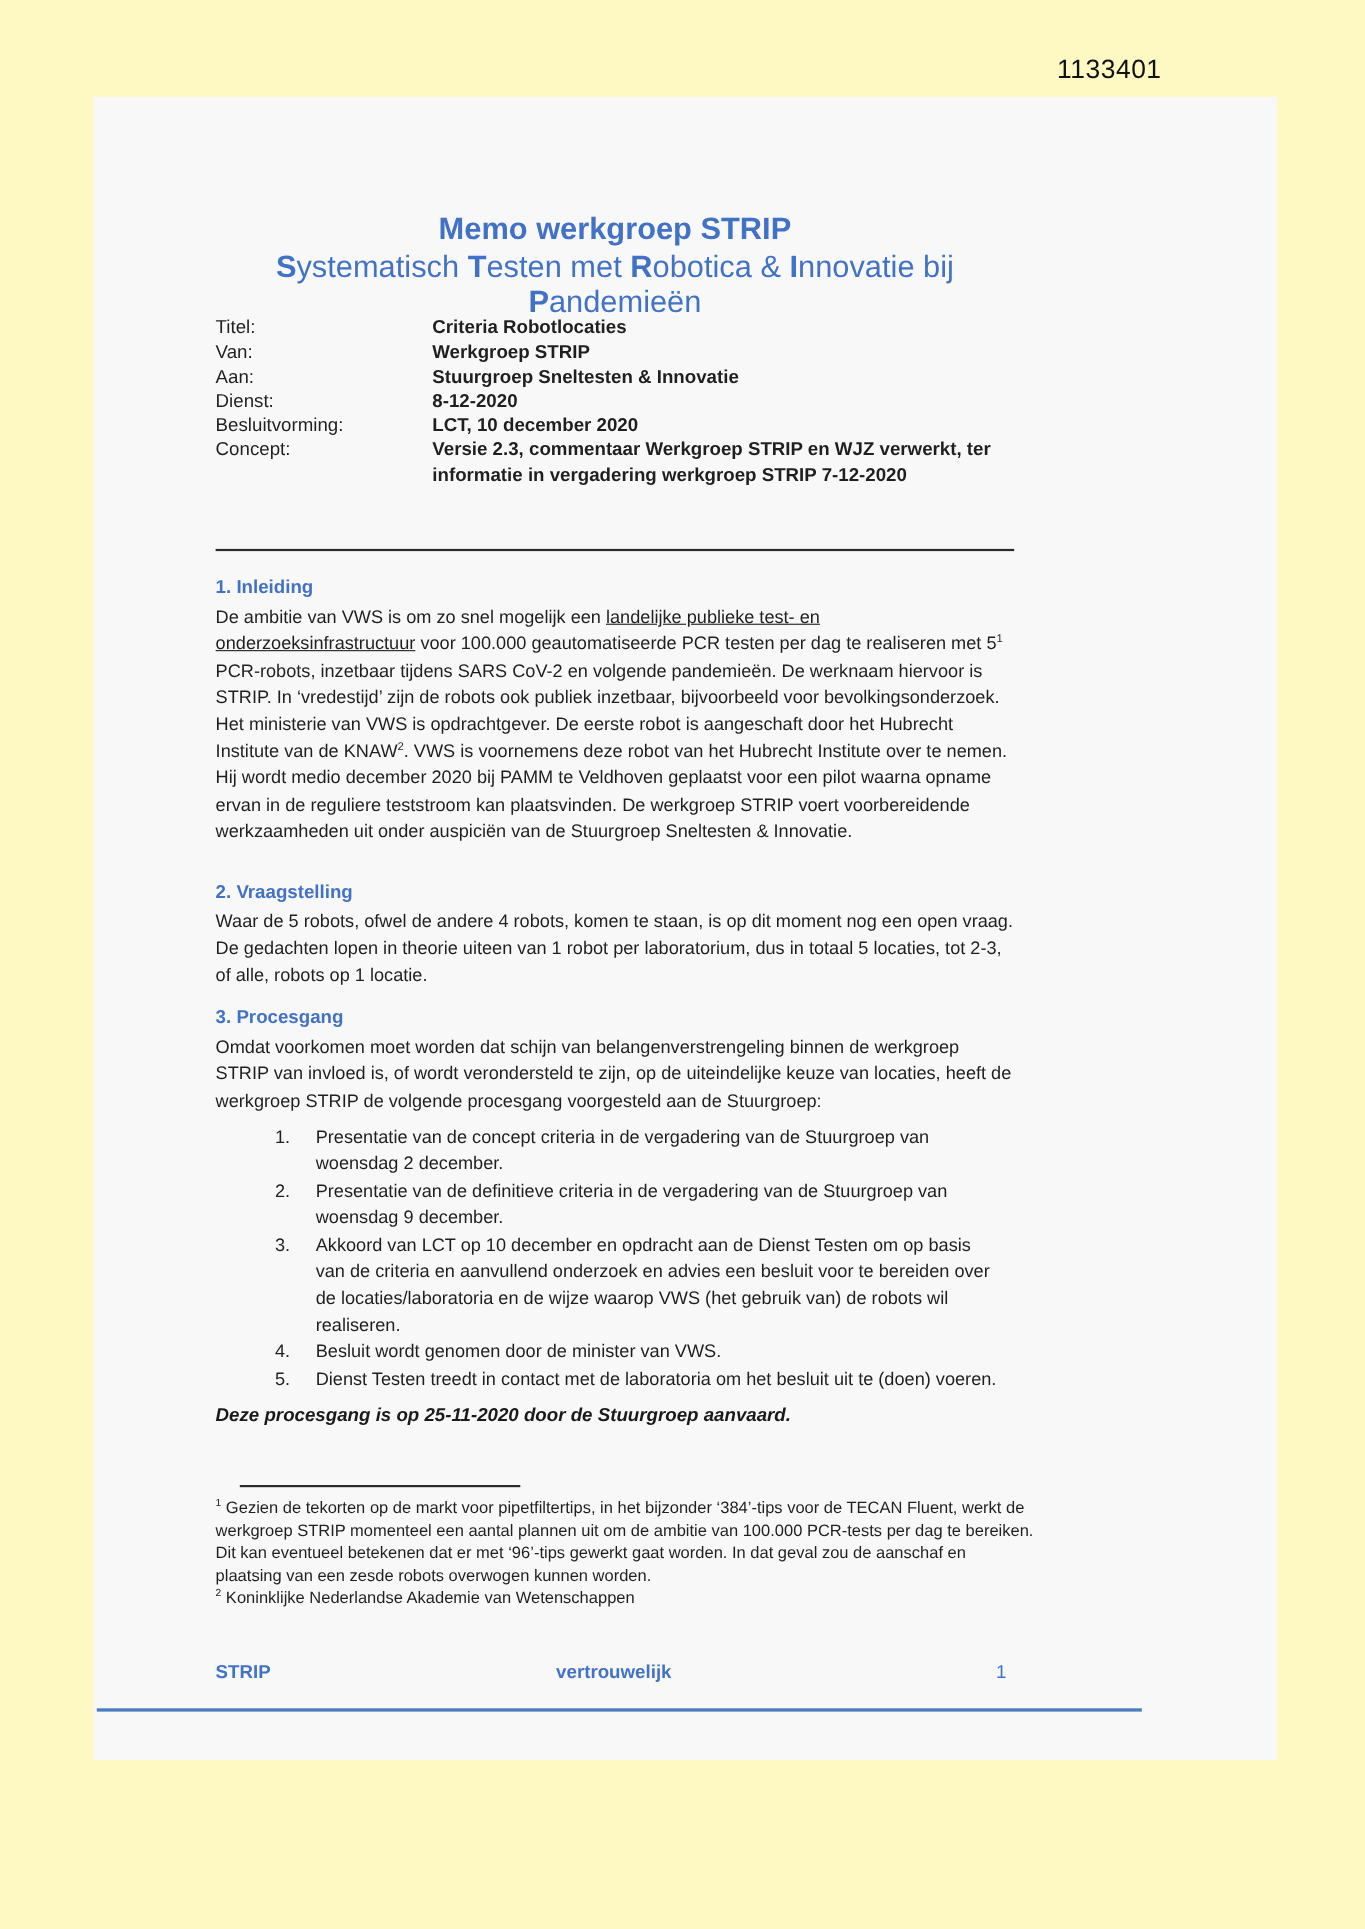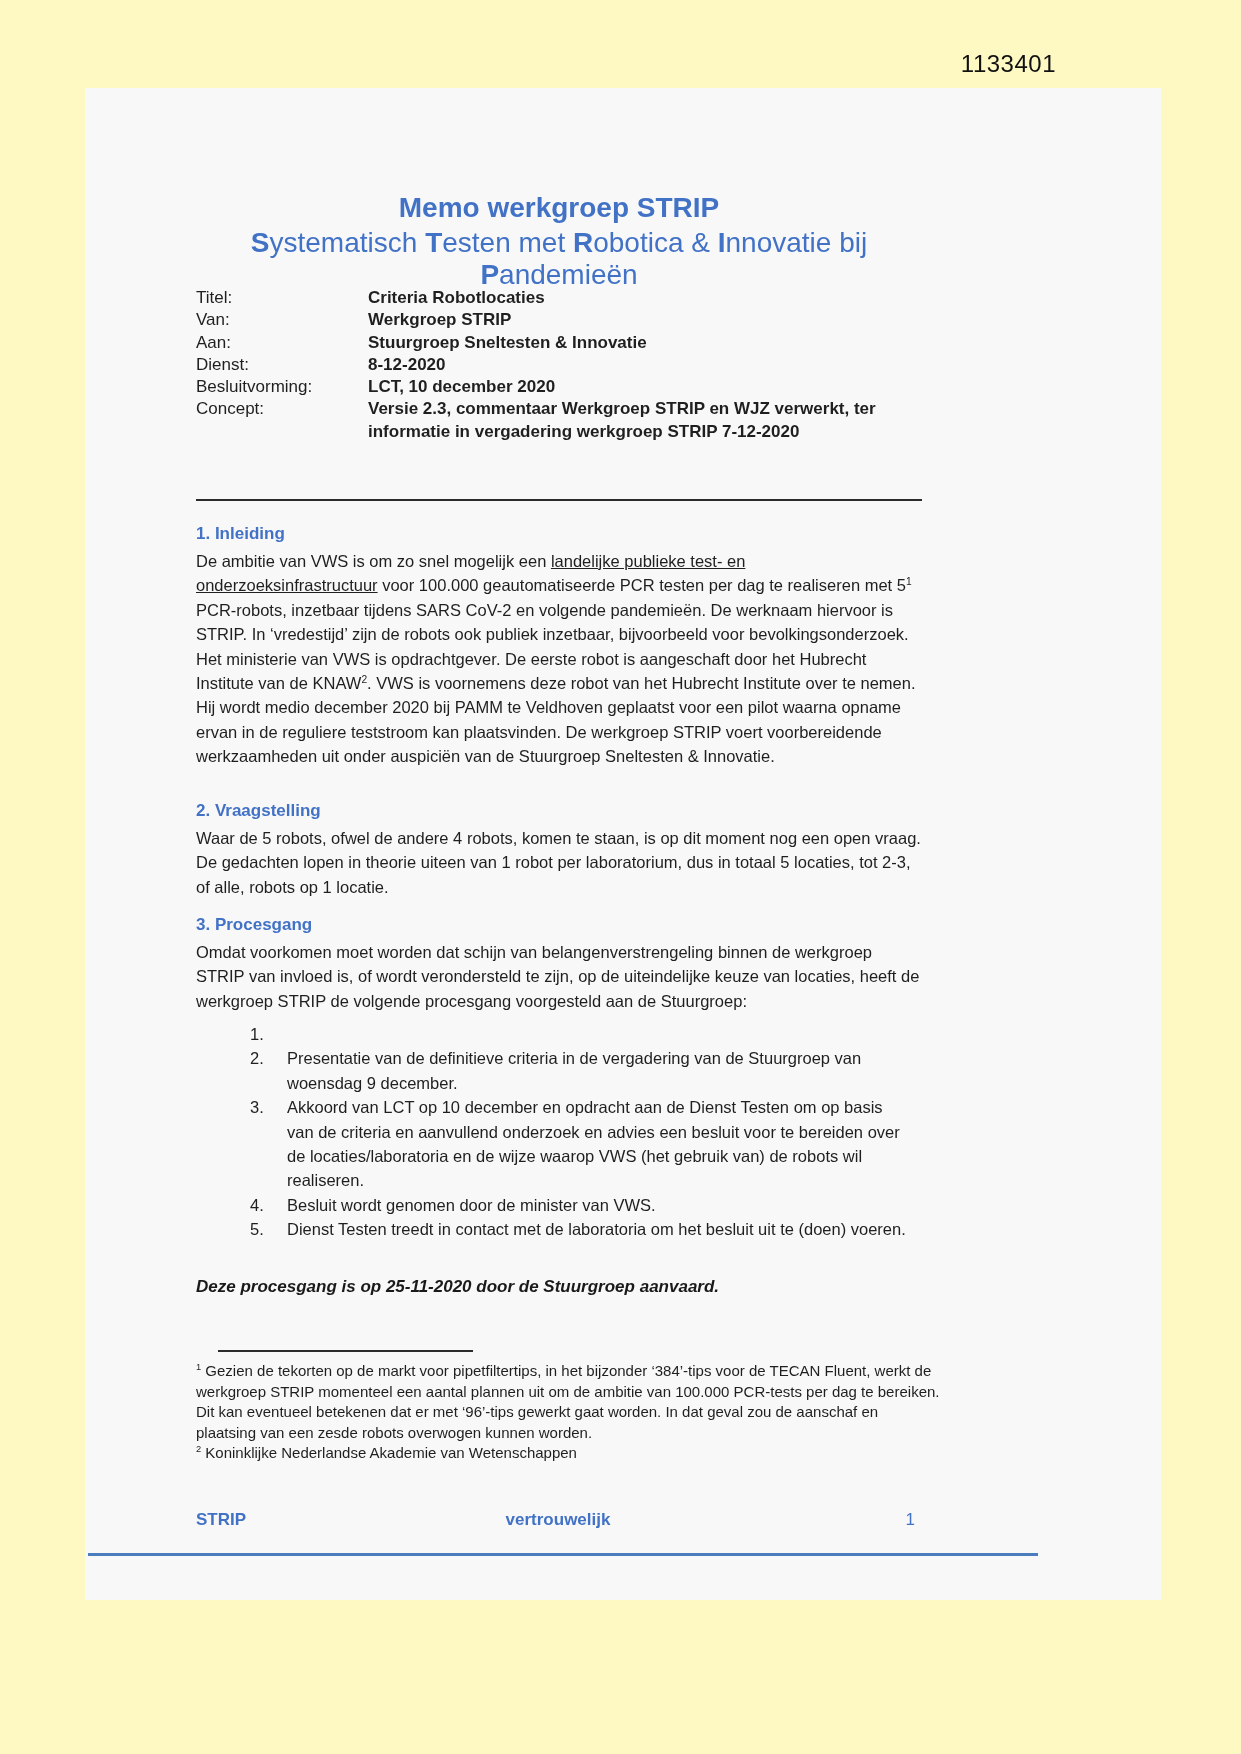--- a/index.html
+++ b/index.html
@@ -54,20 +54,21 @@
     width: 172px;
     font-size: 17px;
     font-weight: normal;
     line-height: 22.3px;
   }
   .meta-value {
     width: 554px;
     font-size: 17px;
     font-weight: bold;
     line-height: 22.3px;
+    margin-left: 25px;
   }
   .meta-rule {
     position: absolute;
     top: 499px; left: 196px; width: 726px;
     border: none;
     border-top: 2px solid #2b2b2b;
   }
   .sec-head {
     position: absolute;
     left: 196px; width: 726px;
@@ -204,20 +205,21 @@
 
   <div class="sec-head head-vraag">2. Vraagstelling</div>
   <div class="body-text body-vraag">Waar de 5 robots, ofwel de andere 4 robots, komen te staan, is op dit moment nog een open vraag. De gedachten lopen in theorie uiteen van 1 robot per laboratorium, dus in totaal 5 locaties, tot 2-3, of alle, robots op 1 locatie.</div>
 
   <div class="sec-head head-proces">3. Procesgang</div>
   <div class="body-text body-proces">Omdat voorkomen moet worden dat schijn van belangenverstrengeling binnen de werkgroep STRIP van invloed is, of wordt verondersteld te zijn, op de uiteindelijke keuze van locaties, heeft de werkgroep STRIP de volgende procesgang voorgesteld aan de Stuurgroep:</div>
 
   <ol class="proces-list">
     <li>
       <span class="li-num">1.</span>
+      <span class="li-txt">Presentatie van de concept criteria in de vergadering van de Stuurgroep van woensdag 2 december.</span>
     </li>
     <li>
       <span class="li-num">2.</span>
       <span class="li-txt">Presentatie van de definitieve criteria in de vergadering van de Stuurgroep van woensdag 9 december.</span>
     </li>
     <li>
       <span class="li-num">3.</span>
       <span class="li-txt">Akkoord van LCT op 10 december en opdracht aan de Dienst Testen om op basis van de criteria en aanvullend onderzoek en advies een besluit voor te bereiden over de locaties/laboratoria en de wijze waarop VWS (het gebruik van) de robots wil realiseren.</span>
     </li>
     <li>

